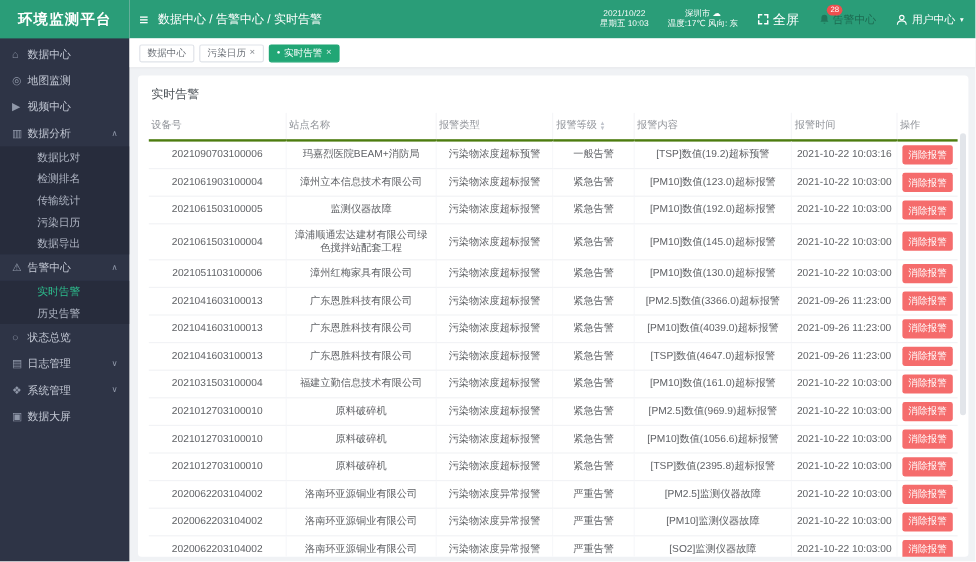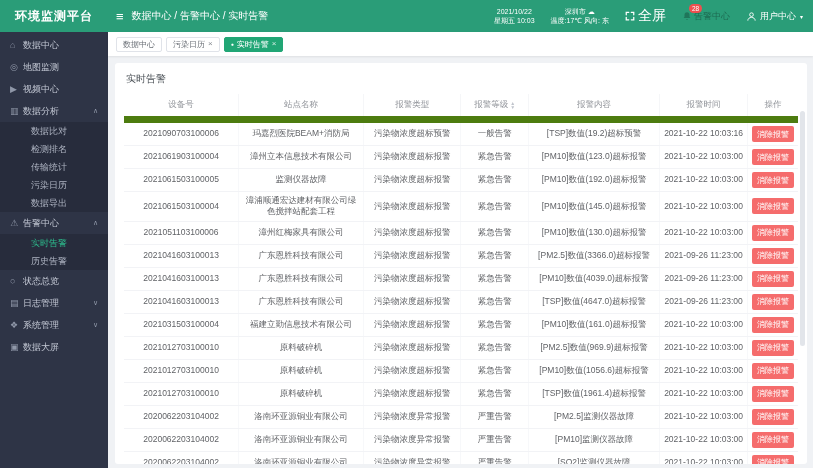--- a/index.html
+++ b/index.html
@@ -29,21 +29,21 @@
   
   .right { flex:1; display:flex; flex-direction:column; background:#f0f2f5; min-width:0; }
 
   
   .topbar { height:32px; background:var(--green); color:#fff; display:flex; align-items:center;
     padding:0 10px 0 8px; flex:none; }
   .hamburger { font-size:13px; margin-right:8px; cursor:pointer; }
   .crumb { font-size:10px; }
   .spacer { flex:1; }
   .tb-block { text-align:center; font-size:7px; line-height:1.35; margin-left:16px; white-space:nowrap; }
-  .tb-fs { display:flex; align-items:center; gap:3px; font-size:14px; margin-left:16px; cursor:pointer; }
+  .tb-fs { display:flex; align-items:center; gap:3px; font-size:11px; margin-left:16px; cursor:pointer; }
   .tb-bell { display:flex; align-items:center; gap:2px; margin-left:16px; position:relative;
     color:rgba(0,0,0,.34); font-size:9px; cursor:pointer; }
   .tb-bell svg { opacity:.55; }
   .badge { position:absolute; top:-6px; left:7px; background:var(--badge); color:#fff; font-size:6.5px;
     line-height:9px; height:9px; padding:0 3px; border-radius:5px; }
   .tb-user { display:flex; align-items:center; gap:3px; font-size:9px; margin-left:16px; cursor:pointer; }
   .tb-caret { font-size:6px; margin-left:1px; }
 
   
   .tabbar { height:24px; background:#fff; display:flex; align-items:center; gap:4px; padding:0 8px;
@@ -54,22 +54,22 @@
   .tab .dot { font-size:5px; line-height:1; }
   .tab .close { font-size:8px; line-height:1; opacity:.8; cursor:pointer; }
 
   
   .content { flex:1; padding:7px 6px 4px 7px; min-height:0; }
   .card { background:#fff; border-radius:3px; height:100%; padding:7px 9px 4px; position:relative;
     overflow:hidden; }
   .card-title { font-size:10px; color:#4a5056; padding:2px 0 8px 2px; }
 
   table { width:100%; border-collapse:collapse; table-layout:fixed; }
-  th { font-size:8.5px; font-weight:normal; color:#909399; padding:5px 2px; border-bottom:7px solid #4d7c0f;
-    border-right:1px solid #f5f6f8; text-align:center; white-space:nowrap; }
+  th { font-size:8.5px; font-weight:normal; color:#909399; padding:5px 2px; border-bottom:2px solid #4d7c0f;
+    border-right:1px solid #f5f6f8; text-align:left; white-space:nowrap; }
   th:last-child, td:last-child { border-right:none; }
   td { font-size:8.5px; color:#606266; text-align:center; padding:3px 3px; border-bottom:1px solid #f2f3f6;
     border-right:1px solid #f7f8fa; line-height:1.35; word-break:break-all; }
   .sort { display:inline-flex; flex-direction:column; vertical-align:middle; margin-left:2px; }
   .sort span { font-size:5px; line-height:4px; color:#c0c4cc; }
   .btn-clear { background:var(--danger); color:#fff; border:none; border-radius:2px; font-size:8px;
     padding:2.5px 5px; cursor:pointer; white-space:nowrap;
     font-family:Liberation Mono, monospace; }
   .v-scrollbar { position:absolute; top:48px; right:2px; width:5px; height:235px; background:#e2e5ea;
     border-radius:3px; }
@@ -321,21 +321,21 @@
                 <td>紧急告警</td>
                 <td>[PM10]数值(1056.6)超标报警</td>
                 <td>2021-10-22 10:03:00</td>
                 <td><button class="btn-clear">消除报警</button></td>
               </tr>
               <tr>
                 <td>2021012703100010</td>
                 <td>原料破碎机</td>
                 <td>污染物浓度超标报警</td>
                 <td>紧急告警</td>
-                <td>[TSP]数值(1961.4)超标报警</td>
+                <td>[TSP]数值(2395.8)超标报警</td>
                 <td>2021-10-22 10:03:00</td>
                 <td><button class="btn-clear">消除报警</button></td>
               </tr>
               <tr>
                 <td>2020062203104002</td>
                 <td>洛南环亚源铜业有限公司</td>
                 <td>污染物浓度异常报警</td>
                 <td>严重告警</td>
                 <td>[PM2.5]监测仪器故障</td>
                 <td>2021-10-22 10:03:00</td>

